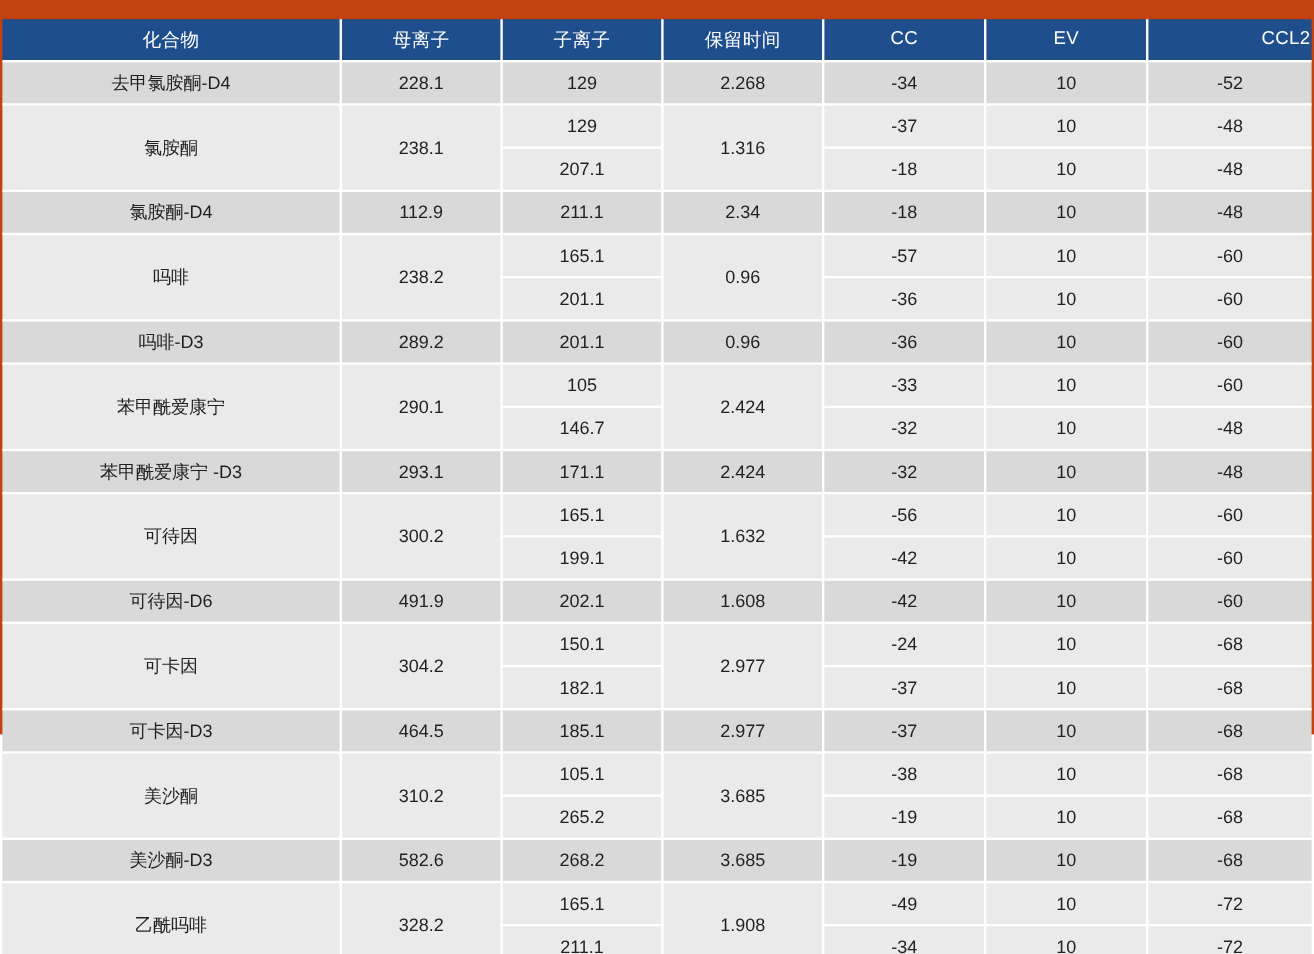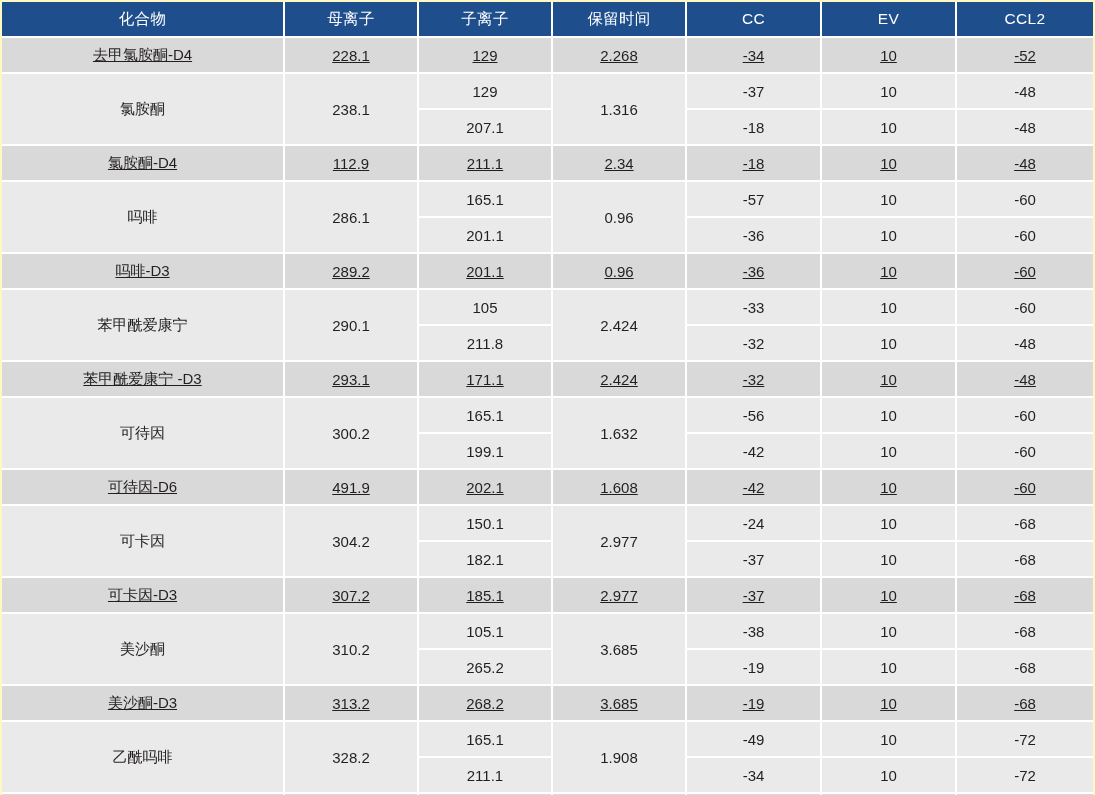--- a/index.html
+++ b/index.html
@@ -8,24 +8,24 @@
     background: #ffffff;
   }
   body {
     width: 1095px;
     height: 795px;
     font-family: "Liberation Sans", sans-serif;
     color: #231f20;
   }
   #table-wrap {
     width: 1095px;
-    height: 795px;
+    height: 612px;
     box-sizing: border-box;
-    padding: 2px 2px 2px 2px;
-    background: #fef9c3;
+    padding: 16px 2px 2px 2px;
+    background: #c2410c;
   }
   table.msms-table {
     border-collapse: collapse;
     width: 1091px;
     table-layout: fixed;
     font-size: 15px;
   }
   table.msms-table thead th {
     background: #1f4e8c;
     color: #ffffff;
@@ -33,35 +33,36 @@
     font-size: 15.5px;
     height: 32px;
     border-right: 2px solid #ffffff;
     border-bottom: 2px solid #ffffff;
     text-align: center;
     vertical-align: middle;
     letter-spacing: 0.3px;
   }
   table.msms-table thead th:last-child {
     border-right: none;
+    text-align: right;
   }
   table.msms-table td {
     text-align: center;
     vertical-align: middle;
     height: 34px;
     border-right: 2px solid #ffffff;
     border-bottom: 2px solid #ffffff;
     font-size: 15px;
     color: #231f20;
     padding: 0 2px;
   }
   table.msms-table td:last-child {
     border-right: none;
   }
-  tr.band-a td { background: #d9d9d9; text-decoration: underline; }
+  tr.band-a td { background: #d9d9d9; }
   tr.band-b td { background: #eaeaea; }
   .col-compound { width: 282px; }
   .col-parent   { width: 134px; }
   .col-child    { width: 134px; }
   .col-rt       { width: 134px; }
   .col-cc       { width: 135px; }
   .col-ev       { width: 135px; }
   .col-ccl2     { width: 137px; }
 </style>
 </head>
@@ -118,21 +119,21 @@
           <td rowspan="1">氯胺酮-D4</td>
           <td rowspan="1">112.9</td>
           <td>211.1</td>
           <td rowspan="1">2.34</td>
           <td>-18</td>
           <td>10</td>
           <td>-48</td>
         </tr>
         <tr class="band-b">
           <td rowspan="2">吗啡</td>
-          <td rowspan="2">286.1</td>
+          <td rowspan="2">238.2</td>
           <td>165.1</td>
           <td rowspan="2">0.96</td>
           <td>-57</td>
           <td>10</td>
           <td>-60</td>
         </tr>
         <tr class="band-b">
           <td>201.1</td>
           <td>-36</td>
           <td>10</td>
@@ -150,21 +151,21 @@
         <tr class="band-b">
           <td rowspan="2">苯甲酰爱康宁</td>
           <td rowspan="2">290.1</td>
           <td>105</td>
           <td rowspan="2">2.424</td>
           <td>-33</td>
           <td>10</td>
           <td>-60</td>
         </tr>
         <tr class="band-b">
-          <td>211.8</td>
+          <td>146.7</td>
           <td>-32</td>
           <td>10</td>
           <td>-48</td>
         </tr>
         <tr class="band-a">
           <td rowspan="1">苯甲酰爱康宁 -D3</td>
           <td rowspan="1">293.1</td>
           <td>171.1</td>
           <td rowspan="1">2.424</td>
           <td>-32</td>
@@ -205,21 +206,21 @@
           <td>-68</td>
         </tr>
         <tr class="band-b">
           <td>182.1</td>
           <td>-37</td>
           <td>10</td>
           <td>-68</td>
         </tr>
         <tr class="band-a">
           <td rowspan="1">可卡因-D3</td>
-          <td rowspan="1">307.2</td>
+          <td rowspan="1">464.5</td>
           <td>185.1</td>
           <td rowspan="1">2.977</td>
           <td>-37</td>
           <td>10</td>
           <td>-68</td>
         </tr>
         <tr class="band-b">
           <td rowspan="2">美沙酮</td>
           <td rowspan="2">310.2</td>
           <td>105.1</td>
@@ -229,21 +230,21 @@
           <td>-68</td>
         </tr>
         <tr class="band-b">
           <td>265.2</td>
           <td>-19</td>
           <td>10</td>
           <td>-68</td>
         </tr>
         <tr class="band-a">
           <td rowspan="1">美沙酮-D3</td>
-          <td rowspan="1">313.2</td>
+          <td rowspan="1">582.6</td>
           <td>268.2</td>
           <td rowspan="1">3.685</td>
           <td>-19</td>
           <td>10</td>
           <td>-68</td>
         </tr>
         <tr class="band-b">
           <td rowspan="2">乙酰吗啡</td>
           <td rowspan="2">328.2</td>
           <td>165.1</td>

